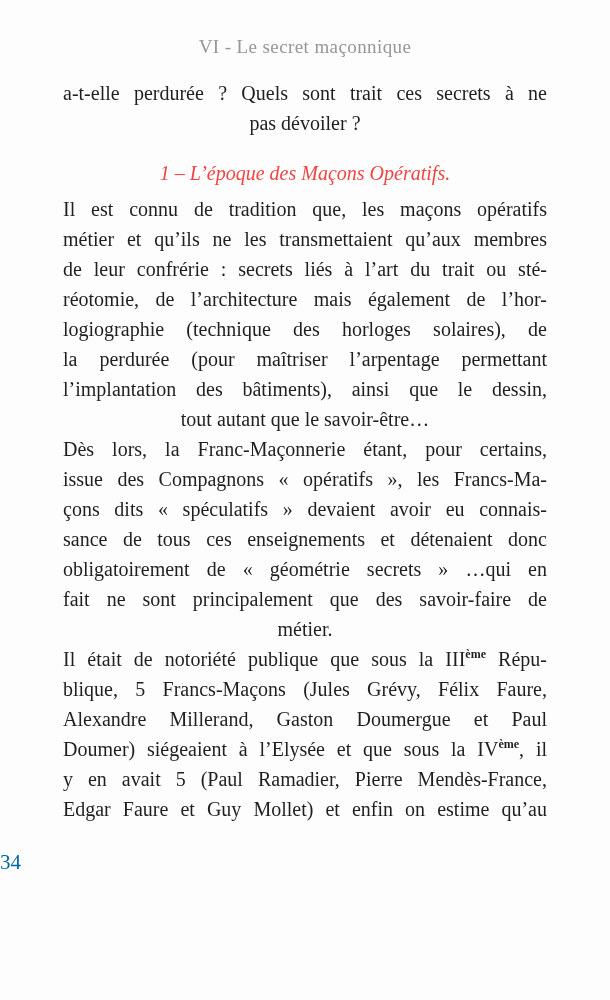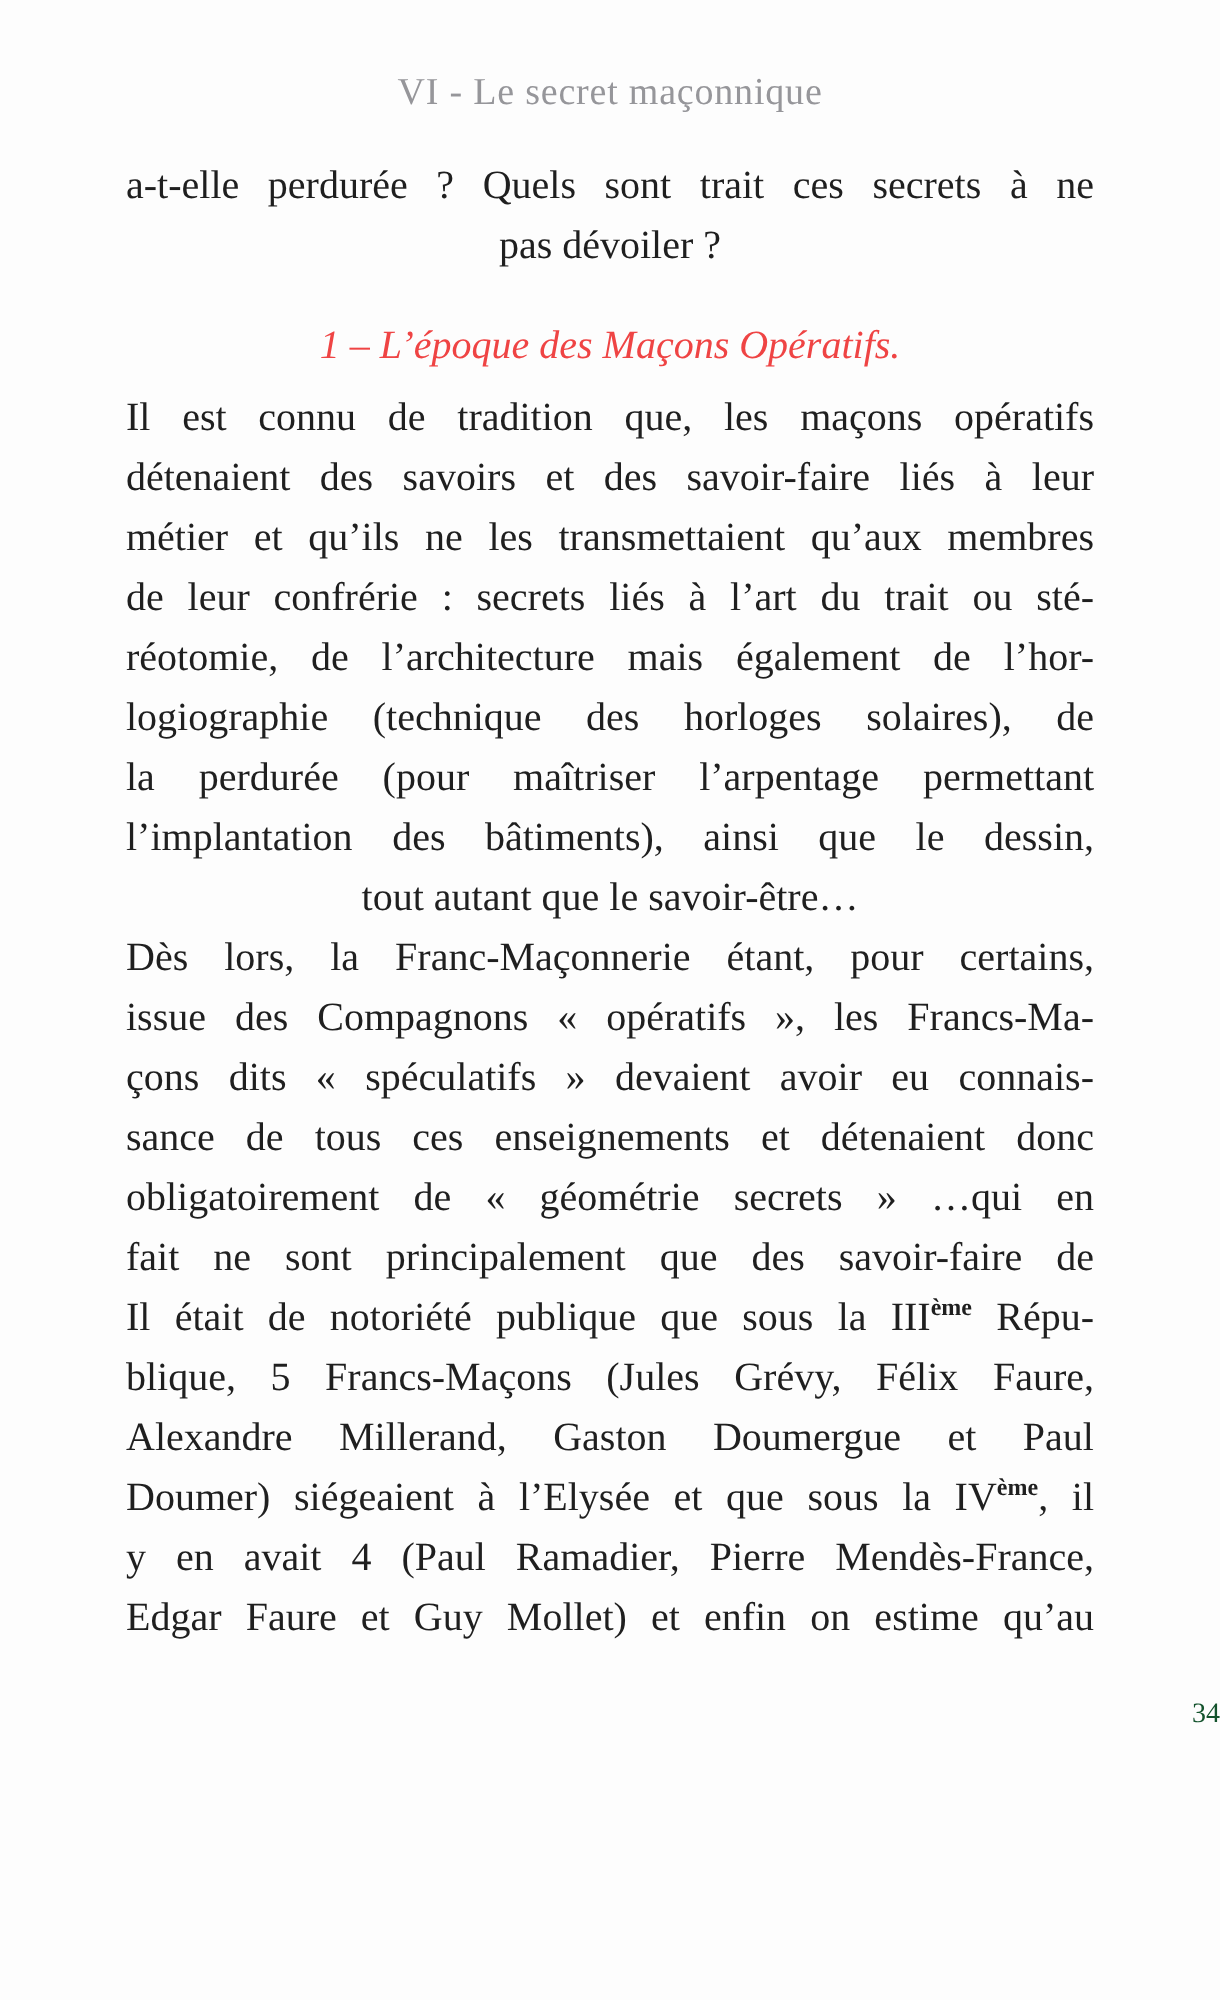--- a/index.html
+++ b/index.html
@@ -56,60 +56,60 @@
     color: #ef4444;
   }
   sup {
     font-size: 60%;
     line-height: 0;
     vertical-align: super;
     font-weight: bold;
   }
   .page-number {
     margin-top: 26px;
-    text-align: right;
-    font-size: 14px;
-    color: #14532d;
+    text-align: left;
+    font-size: 21px;
+    color: #0369a1;
   }
 </style>
 </head>
 <body style="background: rgb(253, 253, 253); color: rgb(31, 31, 31);">
 
 <div class="page">
   <div class="running-header" style="color: rgb(150, 150, 154);">VI - Le secret maçonnique</div>
 
   <div class="content">
       <div class="para">
         <div class="line fill">a-t-elle perdurée ? Quels sont trait ces secrets à ne</div>
         <div class="line">pas dévoiler ?</div>
       </div>
       <div class="heading">1 – L’époque des Maçons Opératifs.</div>
       <div class="para">
         <div class="line fill">Il est connu de tradition que, les maçons opératifs</div>
-        <div class="line fill">détenaient des savoirs et des savoir-faire liés à leur</div>
         <div class="line fill">métier et qu’ils ne les transmettaient qu’aux membres</div>
         <div class="line fill">de leur confrérie : secrets liés à l’art du trait ou sté-</div>
         <div class="line fill">réotomie, de l’architecture mais également de l’hor-</div>
         <div class="line fill">logiographie (technique des horloges solaires), de</div>
         <div class="line fill">la perdurée (pour maîtriser l’arpentage permettant</div>
         <div class="line fill">l’implantation des bâtiments), ainsi que le dessin,</div>
         <div class="line">tout autant que le savoir-être…</div>
       </div>
       <div class="para">
         <div class="line fill">Dès lors, la Franc-Maçonnerie étant, pour certains,</div>
         <div class="line fill">issue des Compagnons « opératifs », les Francs-Ma-</div>
         <div class="line fill">çons dits « spéculatifs » devaient avoir eu connais-</div>
         <div class="line fill">sance de tous ces enseignements et détenaient donc</div>
         <div class="line fill">obligatoirement de « géométrie secrets » …qui en</div>
         <div class="line fill">fait ne sont principalement que des savoir-faire de</div>
+        <div class="line">métier.</div>
       </div>
       <div class="para">
         <div class="line fill">Il était de notoriété publique que sous la III<sup>ème</sup> Répu-</div>
         <div class="line fill">blique, 5 Francs-Maçons (Jules Grévy, Félix Faure,</div>
         <div class="line fill">Alexandre Millerand, Gaston Doumergue et Paul</div>
         <div class="line fill">Doumer) siégeaient à l’Elysée et que sous la IV<sup>ème</sup>, il</div>
-        <div class="line fill">y en avait 4 (Paul Ramadier, Pierre Mendès-France,</div>
+        <div class="line fill">y en avait 5 (Paul Ramadier, Pierre Mendès-France,</div>
         <div class="line fill">Edgar Faure et Guy Mollet) et enfin on estime qu’au</div>
       </div>
     </div>
 
   <div class="page-number">34</div>
 </div>
 
 </body></html>

